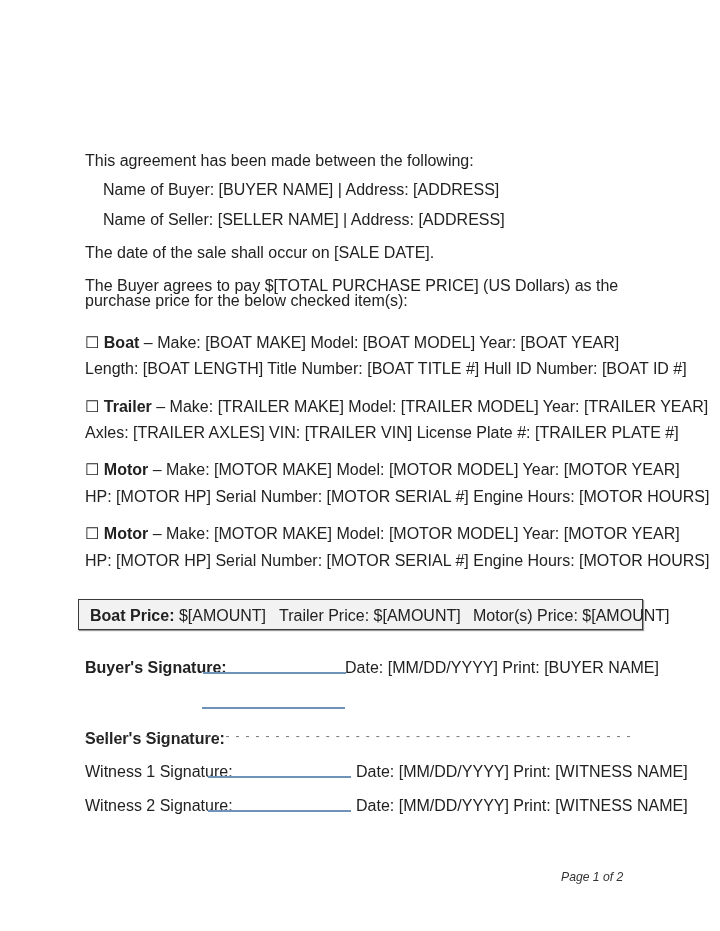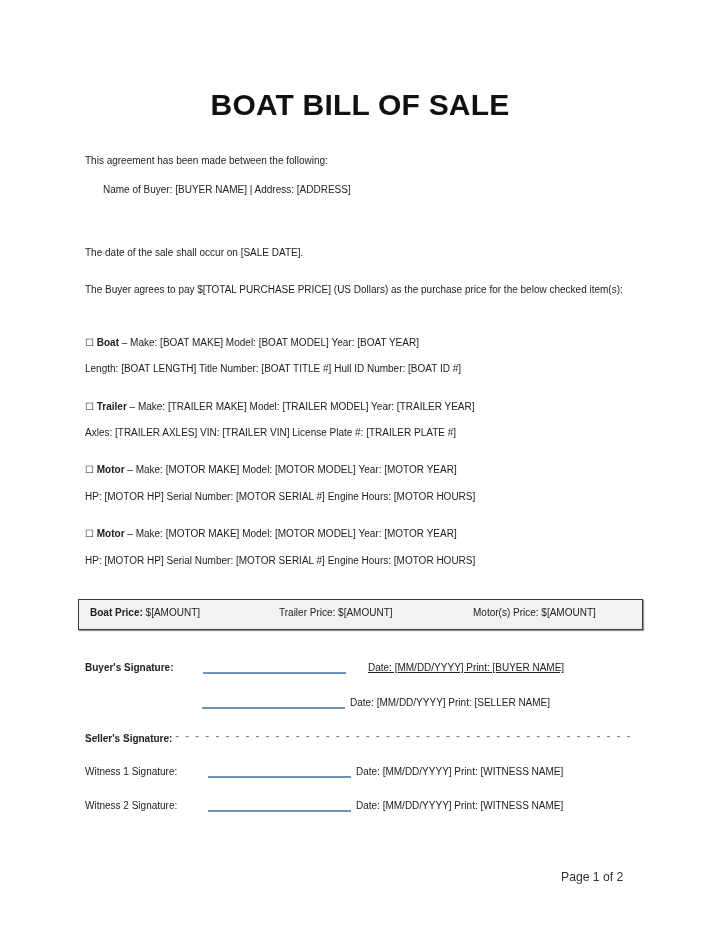--- a/index.html
+++ b/index.html
@@ -2,41 +2,41 @@
 <html><head>
 <meta charset="utf-8">
 <style>
   html, body { margin: 0; padding: 0; background: #ffffff; }
   body { width: 720px; height: 931px; position: relative; overflow: hidden;
          font-family: "Liberation Sans", sans-serif; color: #222222; }
   .page { position: absolute; left: 0; top: 0; width: 720px; height: 931px; }
   .abs { position: absolute; white-space: nowrap; }
   .title { left: 0; width: 720px; top: 88px; text-align: center;
            font-size: 30px; font-weight: bold; color: #111111; letter-spacing: 0.2px; }
-  .txt { font-size: 10px; line-height: 15px; }
+  .txt { font-size: 16px; line-height: 15px; }
   .b { font-weight: bold; }
-  .wrap { white-space: normal; width: 545px; line-height: 23px; }
+  .wrap { white-space: normal; width: 545px; line-height: 15px; }
   .price-box { position: absolute; left: 78px; top: 599px; width: 563px; height: 29px;
                background: #f2f2f2; border: 1px solid #3a3a3a;
                box-shadow: 1px 1px 1px #9a9a9a; }
-  .price-box .pi { position: absolute; top: 7px; font-size: 10px; white-space: nowrap; }
+  .price-box .pi { position: absolute; top: 7px; font-size: 16px; white-space: nowrap; }
   .sig-line { position: absolute; height: 2px; background: #6f93b8; }
   .dashes { position: absolute; left: 85px; top: 729px; width: 552px; overflow: hidden;
             font-size: 12px; color: #777777; letter-spacing: 1.35px; white-space: nowrap; }
-  .pagenum { font-size: 12.2px; color: #333333; }
+  .pagenum { font-size: 12.2px; color: #333333; font-style: italic; }
 </style>
 </head>
 <body>
 
 <div class="page">
 
-  <div class="abs title">BOAT BILL OF SALE</div>
 
   <div class="abs txt" style="left:85px; top:153px;">This agreement has been made between the following:</div>
   <div class="abs txt" style="left:103px; top:182px;">Name of Buyer: [BUYER NAME]  |  Address: [ADDRESS]</div>
+  <div class="abs txt" style="left:103px; top:212px;">Name of Seller: [SELLER NAME]  |  Address: [ADDRESS]</div>
   <div class="abs txt" style="left:85px; top:245px;">The date of the sale shall occur on [SALE DATE].</div>
   <div class="abs txt wrap" style="left:85px; top:278px;">The Buyer agrees to pay $[TOTAL PURCHASE PRICE] (US Dollars) as the purchase price for the below checked item(s):</div>
 
   <div class="abs txt" style="left:85px; top:335px;">
     <span>☐</span>
     <span class="b">Boat</span><span> – Make: [BOAT MAKE] Model: [BOAT MODEL] Year: [BOAT YEAR]</span>
   </div>
   <div class="abs txt" style="left:85px; top:361px;">Length: [BOAT LENGTH] Title Number: [BOAT TITLE #] Hull ID Number: [BOAT ID #]</div>
 
   <div class="abs txt" style="left:85px; top:399px;">
@@ -60,25 +60,24 @@
   <div class="price-box">
     <div class="pi" style="left:11px;">
       <span class="b">Boat Price:</span><span> $[AMOUNT]</span>
     </div>
     <div class="pi" style="left:200px;">Trailer Price: $[AMOUNT]</div>
     <div class="pi" style="left:394px;">Motor(s) Price: $[AMOUNT]</div>
   </div>
 
   <div class="abs txt b" style="left:85px; top:660px;text-align:center;">Buyer's Signature:</div>
   <div class="sig-line" style="left:203px; top:672px; width:143px;"></div>
-  <div class="abs txt" style="left:368px; top:660px;text-decoration:underline;">Date: [MM/DD/YYYY] Print: [BUYER NAME]</div>
+  <div class="abs txt" style="left:345px; top:660px;">Date: [MM/DD/YYYY] Print: [BUYER NAME]</div>
 
   <div class="abs txt b" style="left:85px; top:695px;margin-top:36px;">Seller's Signature:</div>
   <div class="sig-line" style="left:202px; top:707px; width:143px;"></div>
-  <div class="abs txt" style="left:350px; top:695px;">Date: [MM/DD/YYYY] Print: [SELLER NAME]</div>
 
   <div class="dashes">- - - - - - - - - - - - - - - - - - - - - - - - - - - - - - - - - - - - - - - - - - - - - - - - - - - - - - - - - - - - - - - - - - - - - - - -</div>
 
   <div class="abs txt" style="left:85px; top:764px;">Witness 1 Signature:</div>
   <div class="sig-line" style="left:208px; top:776px; width:143px;"></div>
   <div class="abs txt" style="left:356px; top:764px;">Date: [MM/DD/YYYY] Print: [WITNESS NAME]</div>
 
   <div class="abs txt" style="left:85px; top:798px;">Witness 2 Signature:</div>
   <div class="sig-line" style="left:208px; top:810px; width:143px;"></div>
   <div class="abs txt" style="left:356px; top:798px;">Date: [MM/DD/YYYY] Print: [WITNESS NAME]</div>

